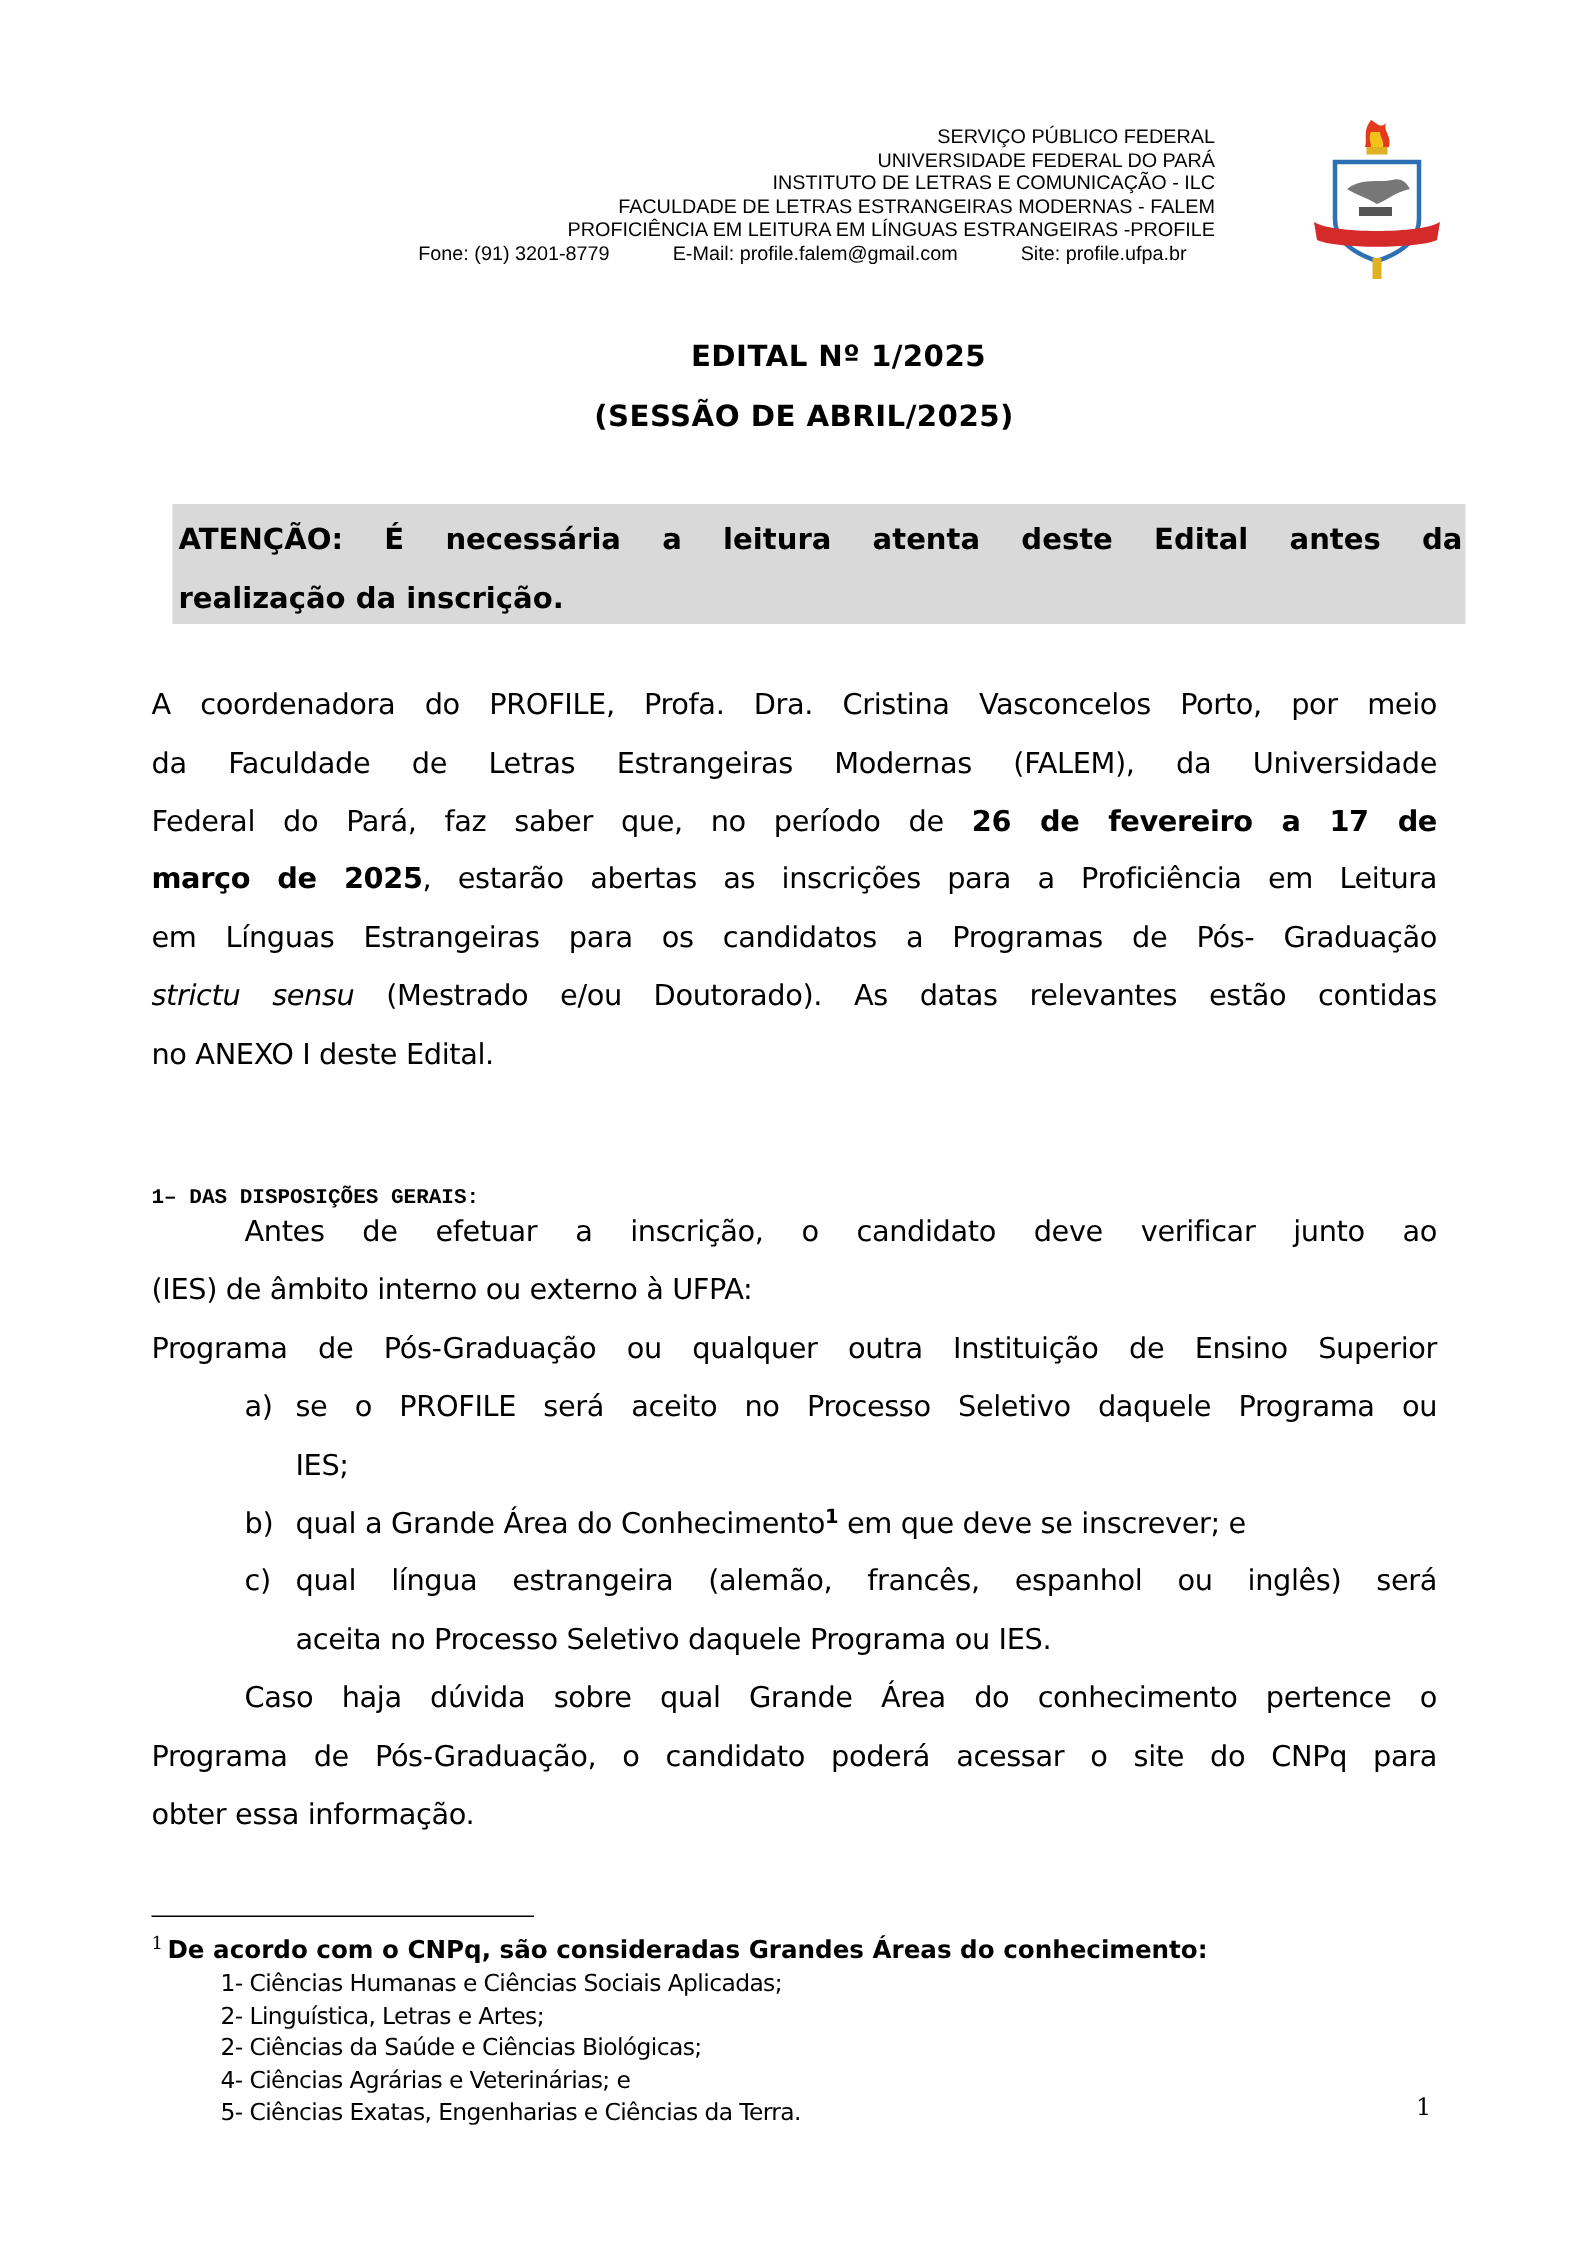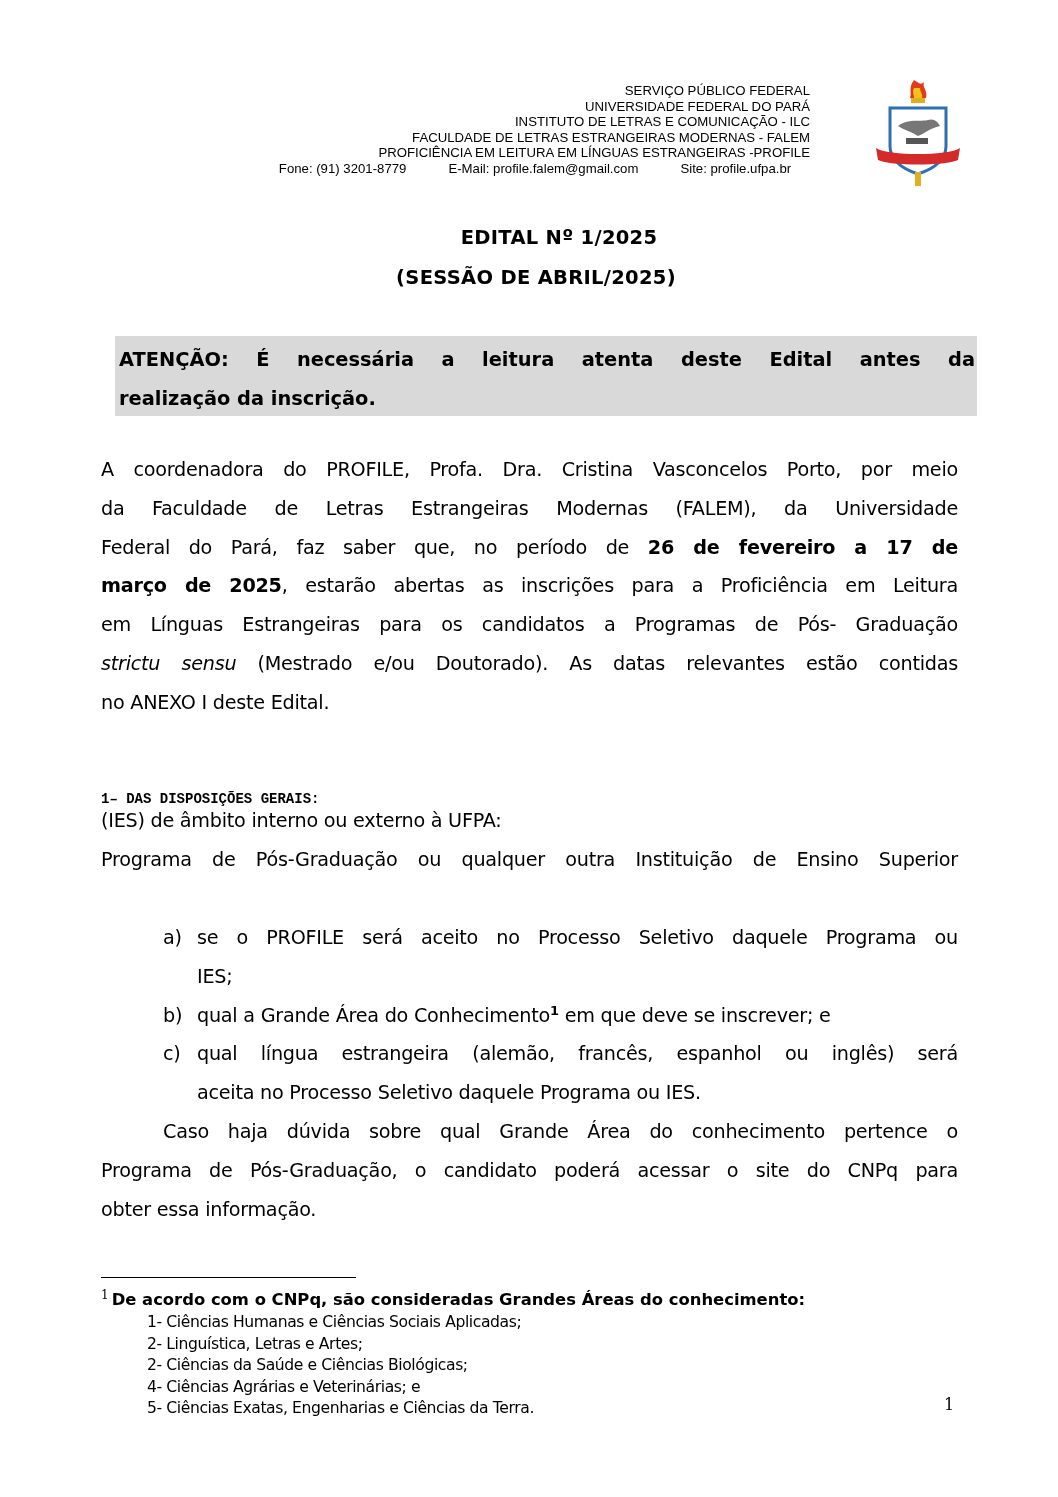--- a/index.html
+++ b/index.html
@@ -94,20 +94,21 @@
     <span class="line"><span>Federal do Pará, faz saber que, no período de </span><span class="b">26 de fevereiro a 17 de</span></span>
     <span class="line"><span class="b">março de 2025</span><span>, estarão abertas as inscrições para a Proficiência em Leitura</span></span>
     <span class="line">em Línguas Estrangeiras para os candidatos a Programas de Pós- Graduação</span>
     <span class="line"><span class="i">strictu sensu</span><span> (Mestrado e/ou Doutorado). As datas relevantes estão contidas</span></span>
     <span class="line last">no ANEXO I deste Edital.</span>
   </div>
 
   <div class="section-heading">1– DAS DISPOSIÇÕES GERAIS:</div>
 
   <div class="para" style="top:802px;">
+    <span class="line" style="padding-left:62px;">Antes de efetuar a inscrição, o candidato deve verificar junto ao</span>
     <span class="line last">(IES) de âmbito interno ou externo à UFPA:</span>
     <span class="line">Programa de Pós-Graduação ou qualquer outra Instituição de Ensino Superior</span>
   </div>
 
   <div class="list" style="top:919px;">
     <div class="list-item">
       <span class="list-marker">a)</span>
       <span class="line">se o PROFILE será aceito no Processo Seletivo daquele Programa ou</span>
       <span class="line last">IES;</span>
     </div>

